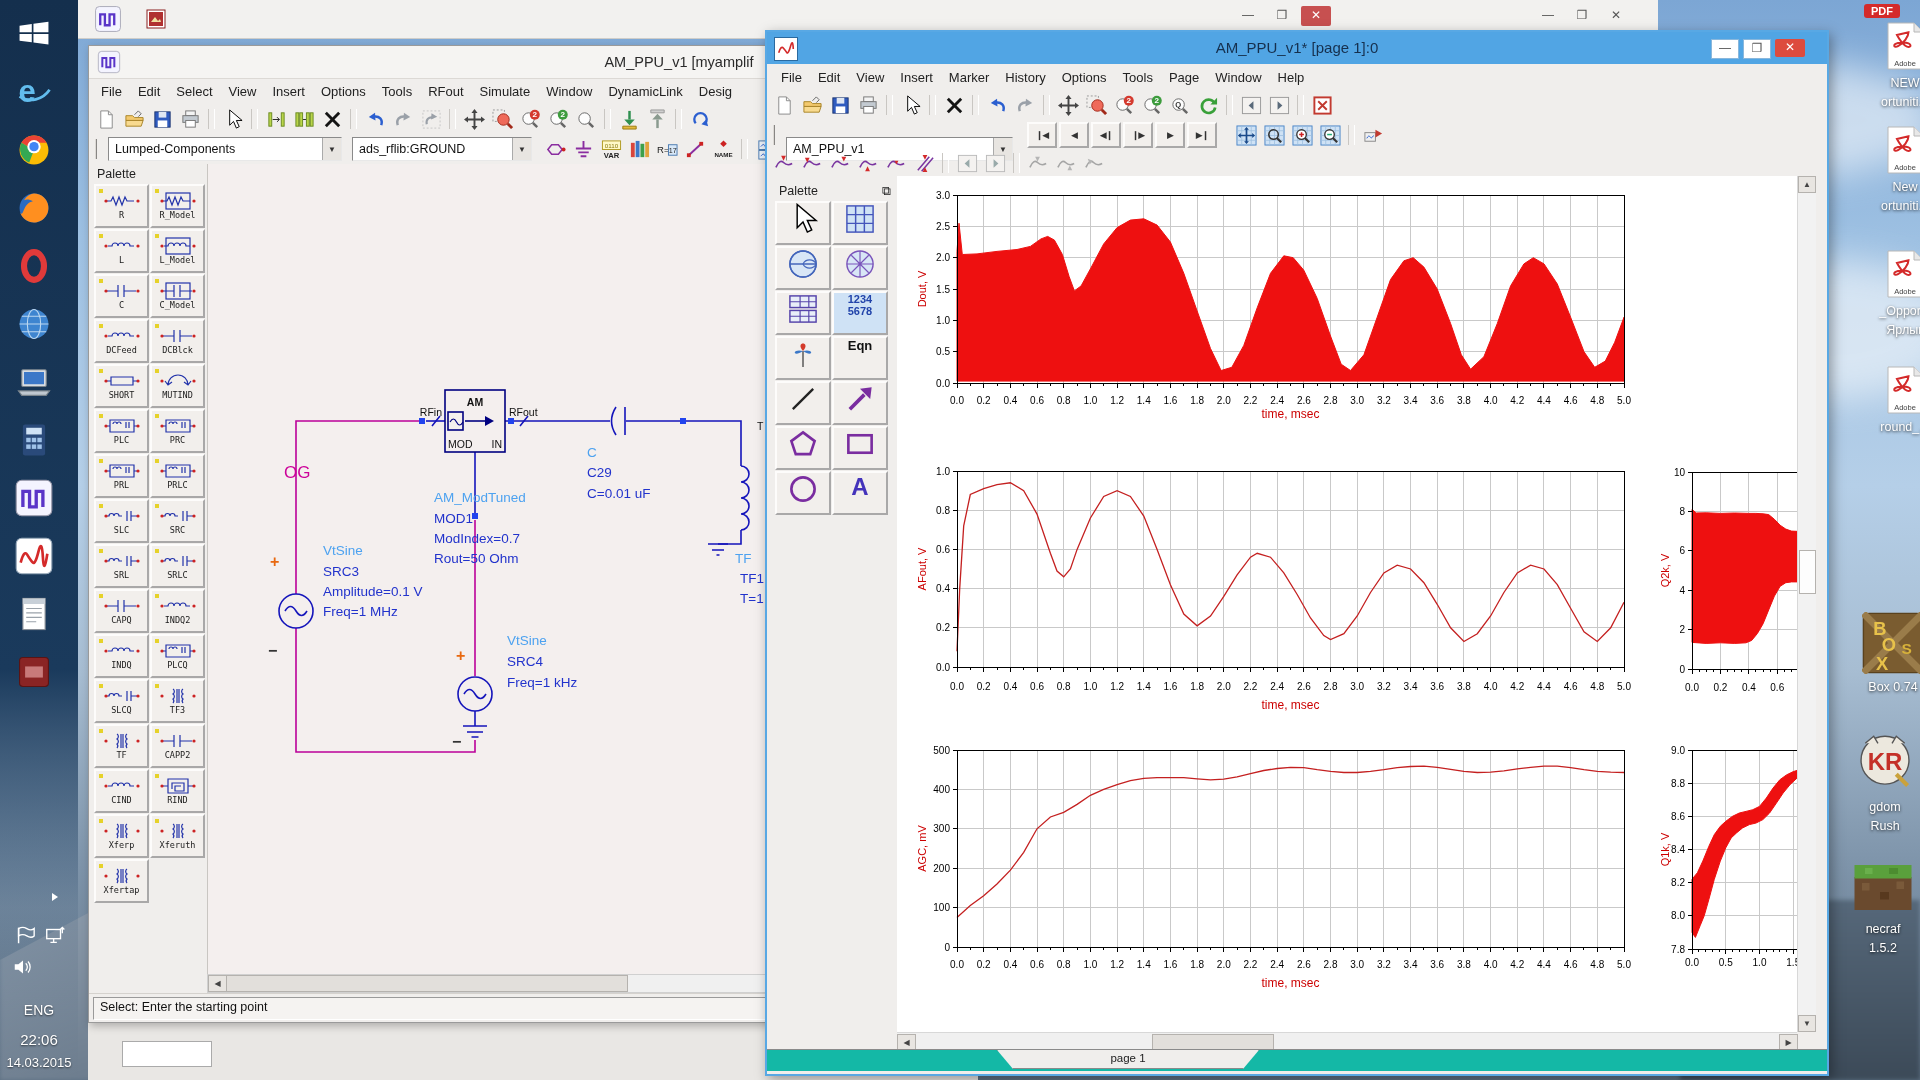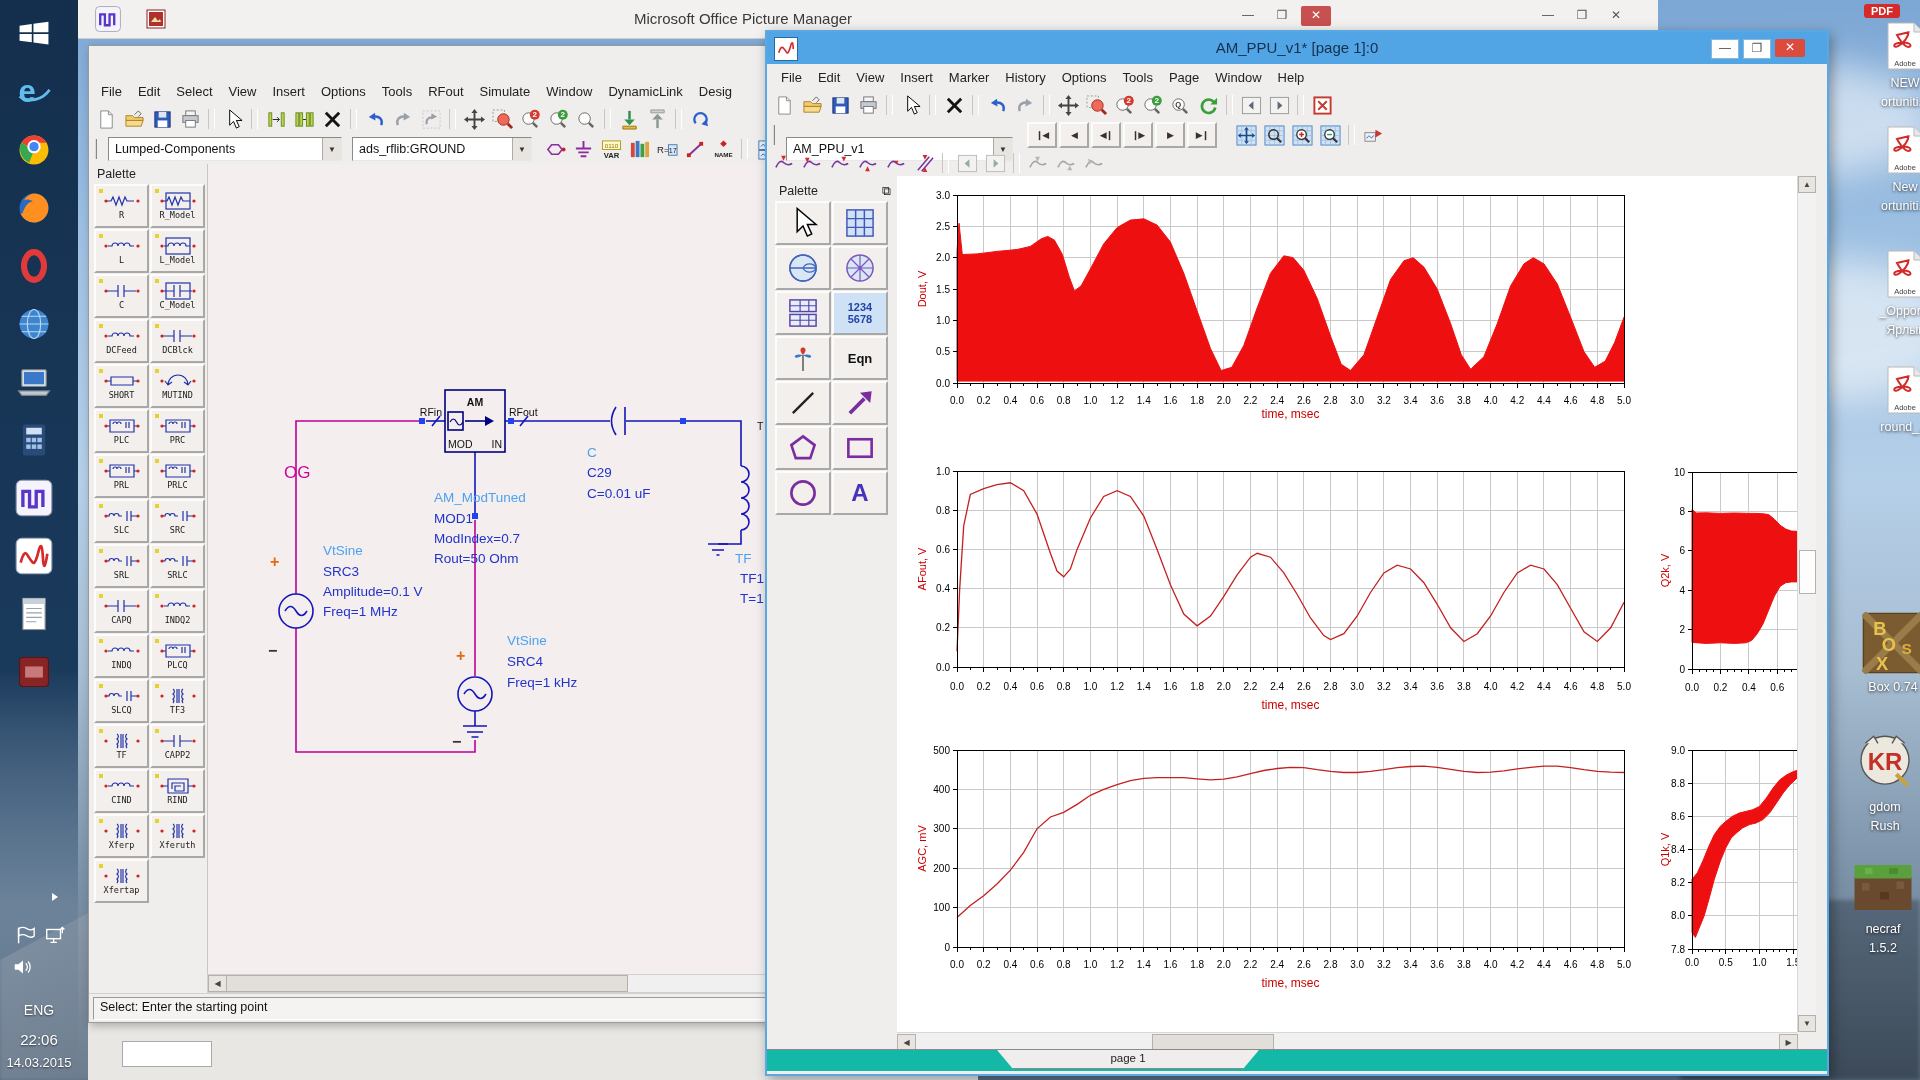--- a/index.html
+++ b/index.html
@@ -27,21 +27,21 @@
   .menu-item{padding:4px 8px;}
   .toolbar{display:flex;align-items:center;gap:2px;}
   .tbi{width:24px;height:24px;display:flex;align-items:center;justify-content:center;border:1px solid transparent;}
   .tbi svg{width:21px;height:21px;}
   .sep{width:5px;height:20px;border-left:1px solid #c9c6c2;border-right:1px solid #fff;margin:0 3px;}
   .grip{width:5px;height:20px;border-left:2px ridge #dcd9d5;margin:0 4px 0 2px;}
   .dd{height:22px;background:#fff;border:1px solid #8a8a8a;border-right-color:#e8e8e8;border-bottom-color:#e8e8e8;
       display:flex;align-items:center;font-size:12.5px;color:#111;position:relative;}
   .dd .ddtxt{padding:0 6px;white-space:nowrap;overflow:hidden;flex:1;}
   .dd .ddarr{width:18px;height:100%;background:#e8e5e1;border-left:1px solid #aaa;display:flex;align-items:center;justify-content:center;font-size:8px;color:#333;}
-  .pbtn{background:#f2efec;border:2px outset #fdfcfb;display:flex;flex-direction:column;align-items:center;justify-content:center;position:relative;}
+  .pbtn{background:#f2efec;border:2px outset #fdfcfb;display:flex;flex-direction:column;align-items:center;justify-content:flex-start;position:relative;}
   
   #schem{position:absolute;left:88px;top:45px;width:1180px;height:976px;background:#f0eeec;border:1px solid #9a9a9a;z-index:20;box-shadow:2px 3px 8px rgba(0,0,0,.25);}
   #schem .titlebar{position:absolute;left:0;top:0;width:100%;height:32px;background:#f5f4f2;border-bottom:1px solid #dcd9d5;}
   #schem .titletxt{position:absolute;left:0;top:0;width:100%;height:32px;line-height:32px;text-align:center;font-size:14.5px;color:#2a2a2a;}
   #schem .menubar{position:absolute;left:4px;top:32px;height:26px;}
   #schem .tb1{position:absolute;left:4px;top:58px;height:30px;width:99%;}
   #schem .tb2{position:absolute;left:4px;top:88px;height:30px;width:99%;}
   #spal{position:absolute;left:2px;top:118px;width:116px;height:856px;background:#f0eeec;}
   #spal .ptitle{font-size:12.5px;color:#222;padding:3px 6px;}
   .spalgrid{display:grid;grid-template-columns:55px 55px;grid-auto-rows:44px;gap:1px;padding-left:3px;}
@@ -171,38 +171,44 @@
 <div id="pmbar">
   <span style="position:absolute;left:16px;top:5px;width:28px;height:28px;"><svg viewBox="0 0 36 36">
           <rect x="2" y="2" width="32" height="32" rx="5" fill="#f4f4ff" stroke="#99a"></rect>
           <path d="M8 26V12h6v14h6V12h6v14" fill="none" stroke="#5a35c8" stroke-width="3"></path>
         </svg></span>
   <span style="position:absolute;left:68px;top:9px;width:20px;height:20px;"><svg viewBox="0 0 20 20">
           <rect x="1" y="1" width="18" height="18" fill="#fff" stroke="#8a2020"></rect>
           <rect x="3" y="3" width="14" height="14" fill="#b03030"></rect>
           <path d="M5 13l4-5 3 4 2-2 1 3z" fill="#f0e0a0"></path>
         </svg></span>
-  <div id="pmtitle">Microsoft Office Picture Manager</div>
   <div class="winctl" style="left:1155px;">
     <div class="ctlbtn">—</div>
     <div class="ctlbtn">❐</div>
     <div class="ctlbtn ctlclose">✕</div>
   </div>
   <div class="winctl" style="left:1455px;">
     <div class="ctlbtn">—</div>
     <div class="ctlbtn">❐</div>
     <div class="ctlbtn">✕</div>
   </div>
 </div>
 
 <div style="position:absolute;left:88px;top:1021px;width:890px;height:59px;background:#e9e7e4;border-top:1px solid #c5c2be;z-index:15;">
   <div style="position:absolute;left:34px;top:19px;width:88px;height:24px;background:#fff;border:1px solid #aaa;"></div>
 </div>
 
 <div id="schem">
+  <div class="titlebar">
+    <span style="position:absolute;left:8px;top:4px;width:24px;height:24px;"><svg viewBox="0 0 36 36">
+            <rect x="2" y="2" width="32" height="32" rx="5" fill="#f4f4ff" stroke="#99a"></rect>
+            <path d="M8 26V12h6v14h6V12h6v14" fill="none" stroke="#5a35c8" stroke-width="3"></path>
+          </svg></span>
+    <div class="titletxt">AM_PPU_v1 [myamplif</div>
+  </div>
   <div class="menubar">
         <span class="menu-item">File</span>
         <span class="menu-item">Edit</span>
         <span class="menu-item">Select</span>
         <span class="menu-item">View</span>
         <span class="menu-item">Insert</span>
         <span class="menu-item">Options</span>
         <span class="menu-item">Tools</span>
         <span class="menu-item">RFout</span>
         <span class="menu-item">Simulate</span>

